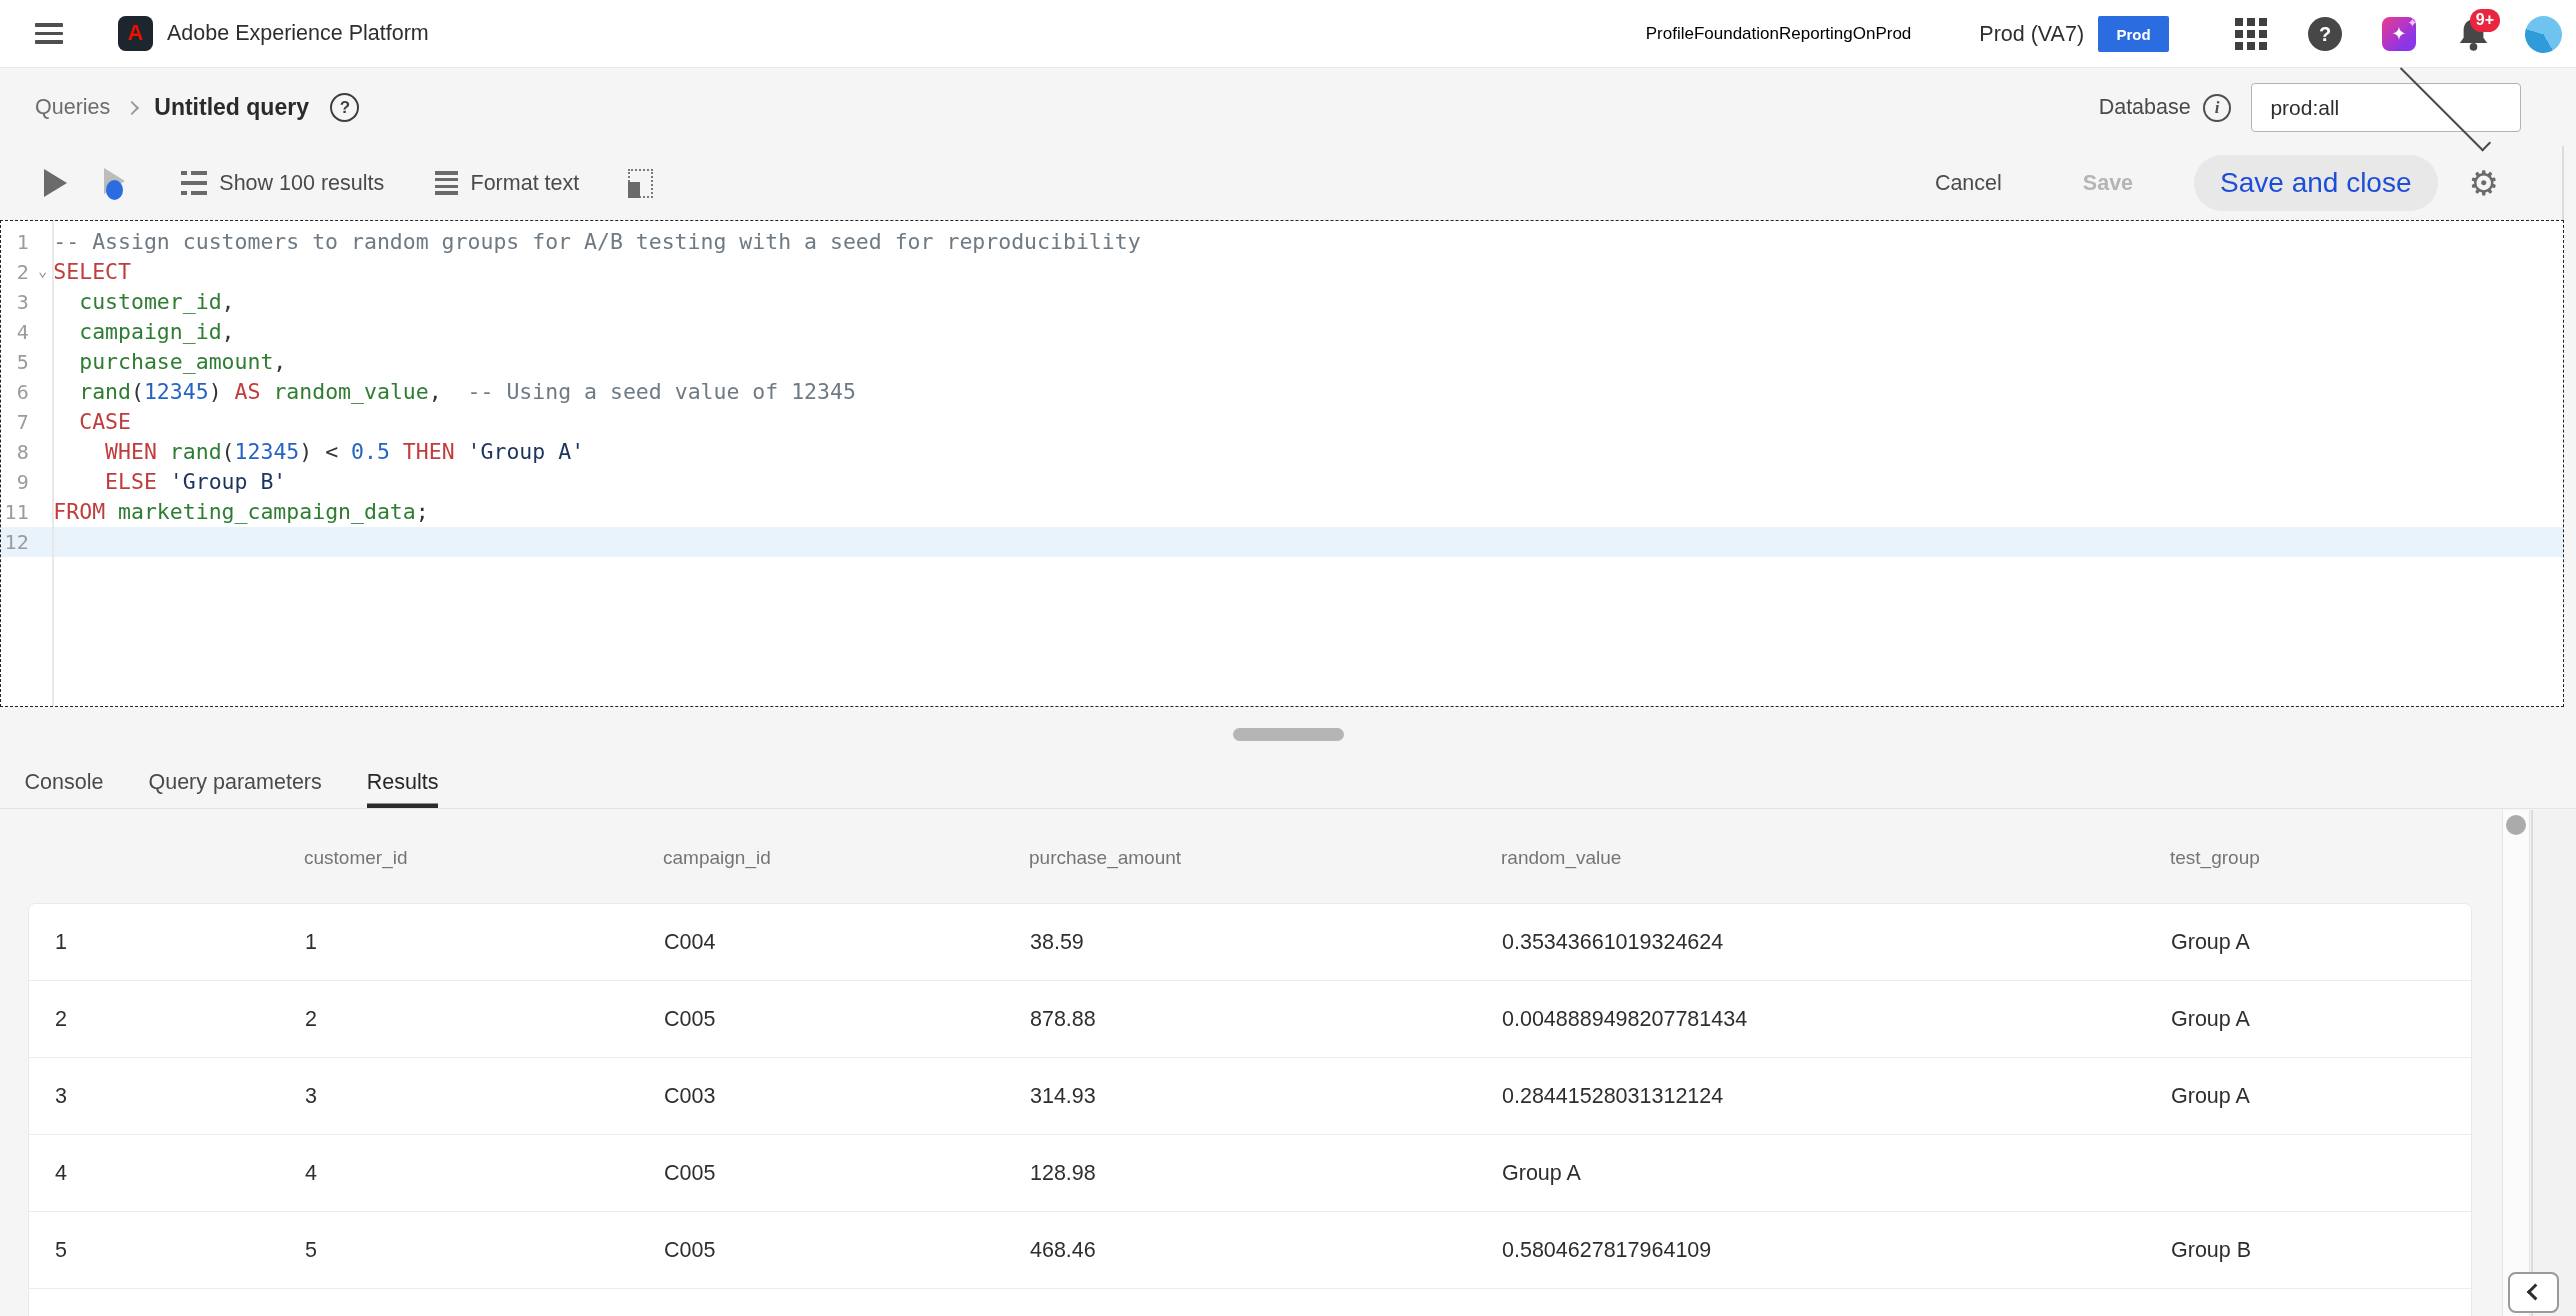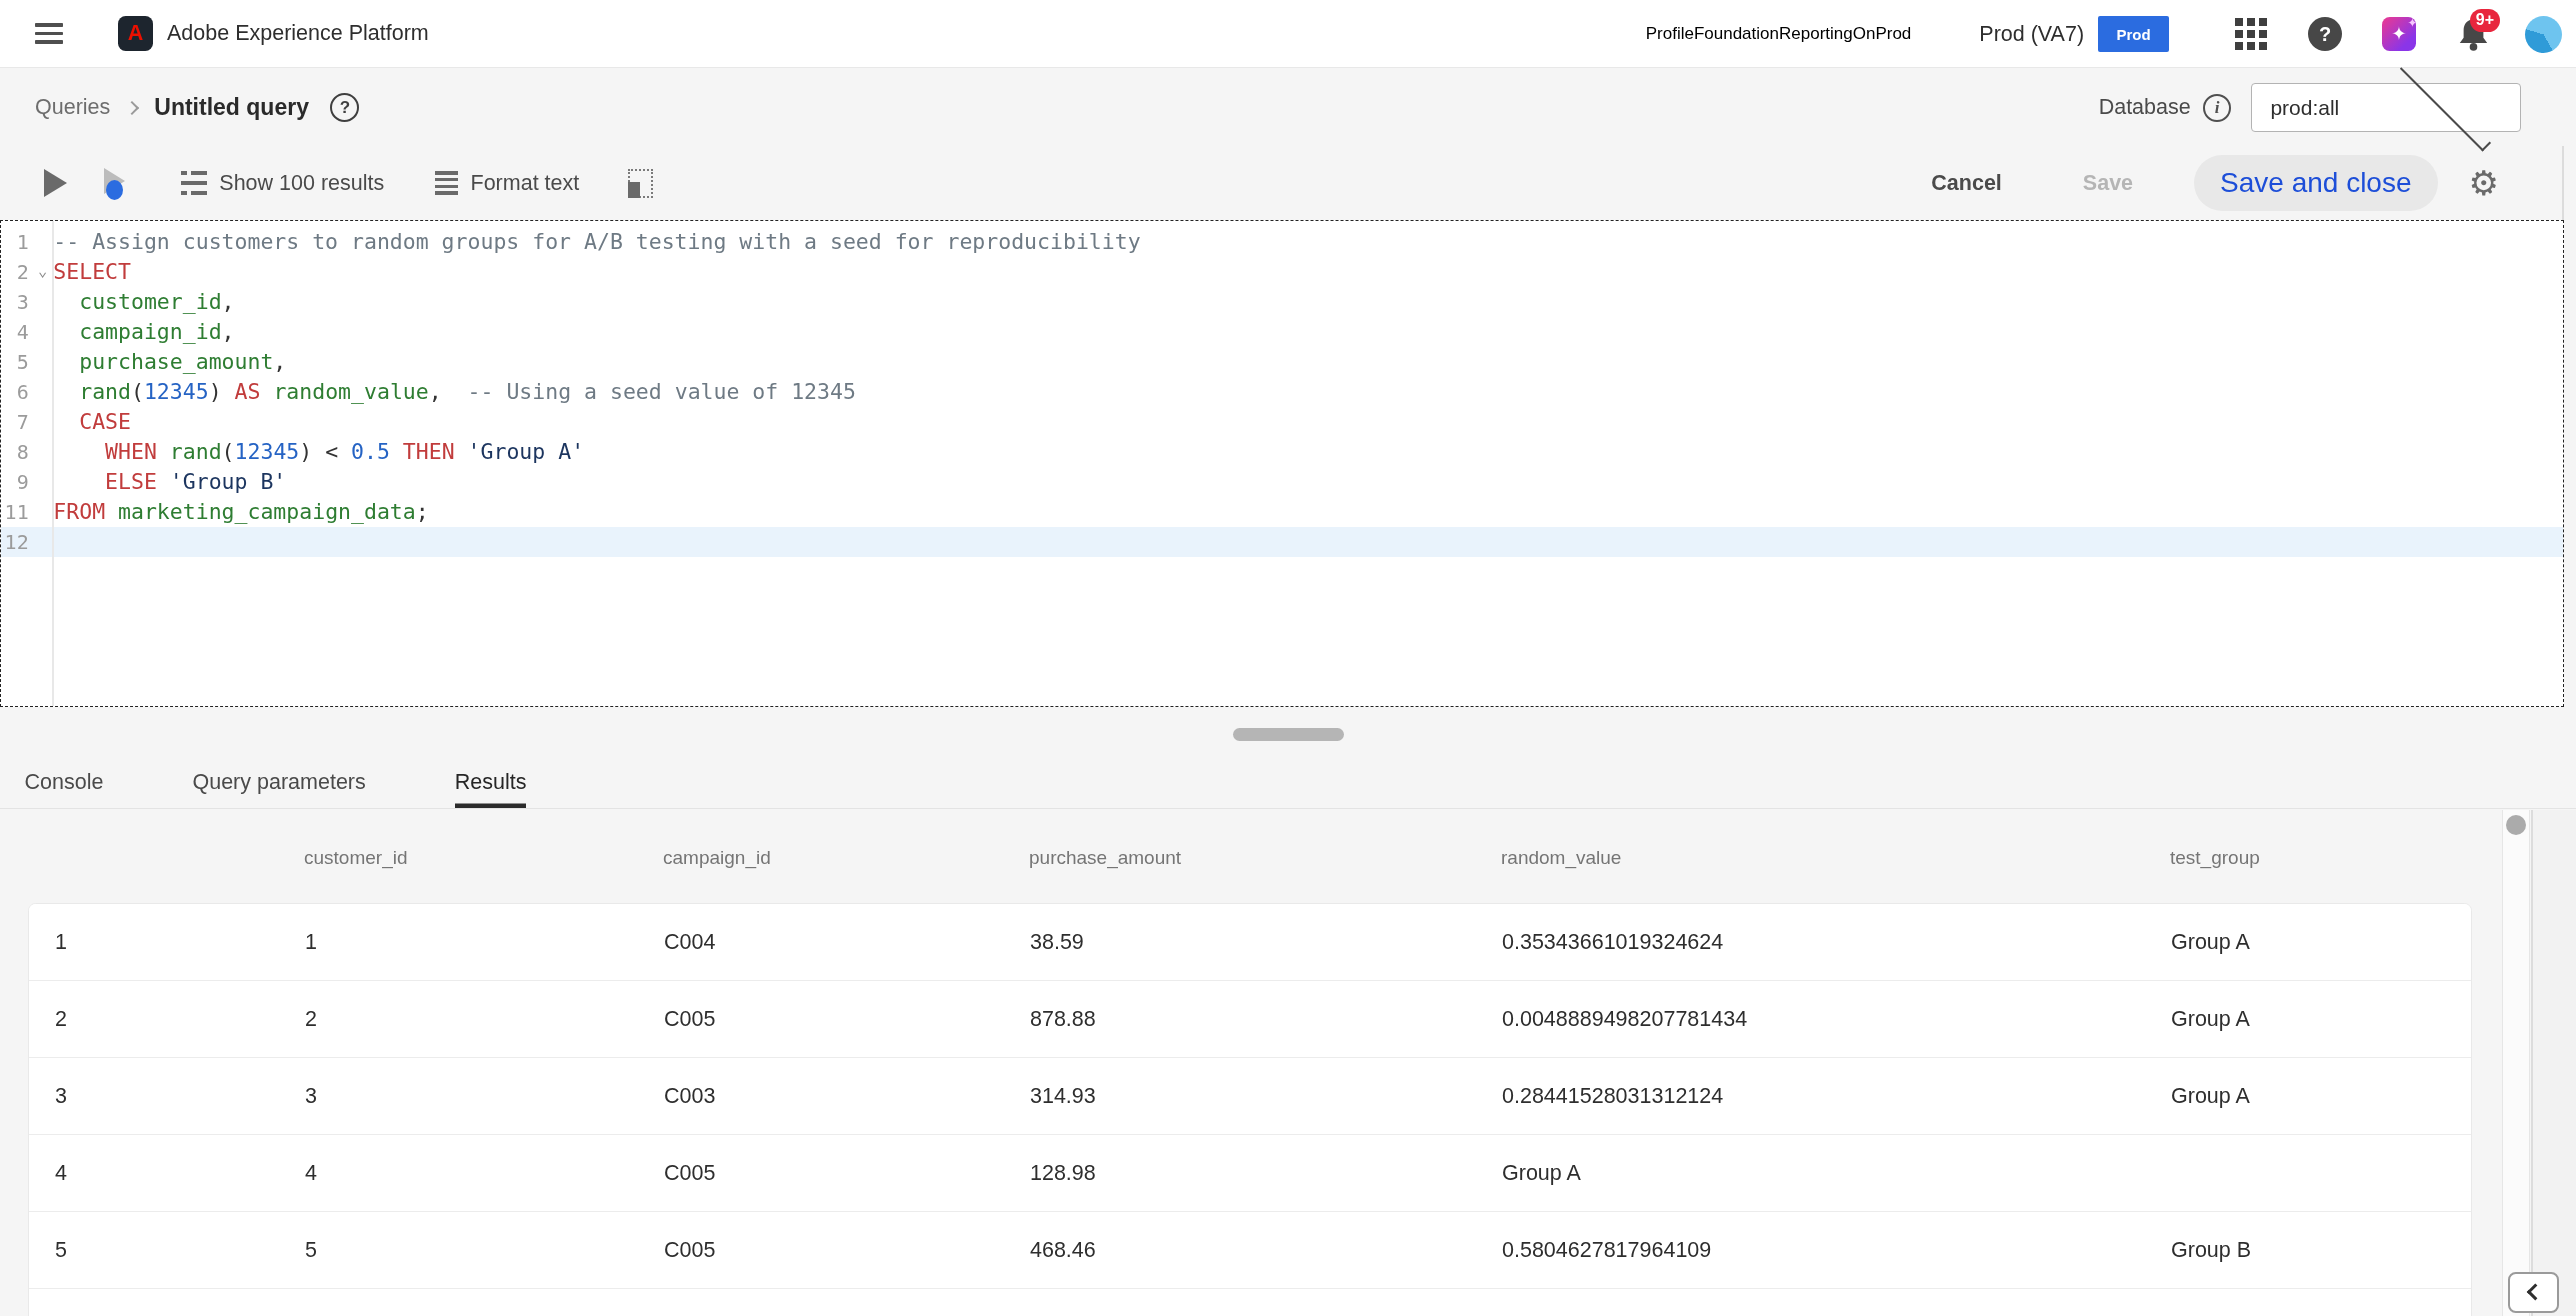--- a/index.html
+++ b/index.html
@@ -76,21 +76,21 @@
   .tbtn { display:flex; align-items:center; margin-left:51px; cursor:pointer; }
   .tbtn .lbl { font-size:21.5px; color:#4a4a4a; margin-left:12.3px; }
   .ic-list { width:26px; height:24.6px; position:relative; }
   .ic-list i { position:absolute; height:4.6px; background:#6a6a6a; }
   .ic-fmt { width:23px; height:24.6px; display:flex; flex-direction:column; justify-content:space-between; }
   .ic-fmt i { height:3.8px; background:#6a6a6a; }
   .ic-sel { margin-left:49px; position:relative; width:24.6px; height:29px;
             border:2.3px dotted #7a7a7a; cursor:pointer; }
   .ic-sel i { position:absolute; left:-2.3px; bottom:-2.3px; width:12.3px; height:15.4px; background:#6a6a6a; }
   .tb-right { position:absolute; right:77px; top:0; height:74px; display:flex; align-items:center; }
-  .btn-cancel { font-size:21.5px; font-weight:bold; color:#4a4a4a; cursor:pointer; }
+  .btn-cancel { font-size:21.5px; font-weight:normal; color:#4a4a4a; cursor:pointer; }
   .btn-save { font-size:21.5px; font-weight:bold; color:#b5b5b5; margin-left:81px; }
   .btn-saveclose { margin-left:61px; background:#e8e8e8; color:#1d4ed8; font-size:28px; font-weight:normal;
                    padding:12.3px 26px; border-radius:767px; }
   .gear { margin-left:31px; font-family:"DejaVu Sans",sans-serif; font-size:34px; color:#6a6a6a; cursor:pointer; }
   .right-line { position:absolute; left:2562px; top:146px; width:1.5px; height:561px; background:#dcdcdc; }
 
   
   .editor { position:absolute; top:220px; left:0; width:2564px; height:487px; background:#fff;
             border:1.5px dashed #222; }
   .gutter-line { position:absolute; left:51px; top:0; bottom:0; width:1.5px; background:#e8e8e8; z-index:3; }
@@ -101,21 +101,21 @@
         font:20px/30px "DejaVu Sans Mono", monospace; color:#9b9b9b; }
   .fold { position:absolute; left:37px; top:0; font:15.4px/28px "DejaVu Sans Mono",monospace; color:#8a8a8a; }
   .code { font:21.5px/30px "DejaVu Sans Mono", monospace; white-space:pre; padding-left:12.3px; color:#333; }
   .tok-kw { color:var(--kw); } .tok-id { color:var(--ident); } .tok-num { color:var(--num); }
   .tok-str { color:var(--str); } .tok-com { color:var(--com); } .tok-pl { color:#333; }
 
   
   .splitter { position:absolute; top:728px; left:1233px; width:111px; height:13px; border-radius:7px;
               background:#b5b5b5; cursor:row-resize; }
   .tabsrow { position:absolute; top:757px; left:0; width:100%; height:52px;
-             border-bottom:1.5px solid #e3e3e3; display:flex; align-items:stretch; padding-left:24.6px;gap:44px; }
+             border-bottom:1.5px solid #e3e3e3; display:flex; align-items:stretch; padding-left:24.6px; }
   .tab { display:flex; align-items:center; font-size:21.5px; color:#4a4a4a; margin-right:45px; cursor:pointer; }
   .tab.active { color:#262626; box-shadow:inset 0 -4.6px 0 #2b2b2b; }
 
   
   .results { position:absolute; top:810px; left:0; right:0; bottom:0; background:#f5f5f5; }
   .thead { position:absolute; top:37px; left:28px; display:flex; }
   .thead .tcell { font-size:19px; color:#757575; }
   .tcard { position:absolute; top:93px; left:28px; width:2444px; height:538px; background:#fff;
            border:1.5px solid #e9e9e9; border-radius:7.7px 7.7px 0 0; overflow:hidden; }
   .trow { display:flex; align-items:center; height:77px; border-bottom:1.5px solid #ececec; background:#fff; }

